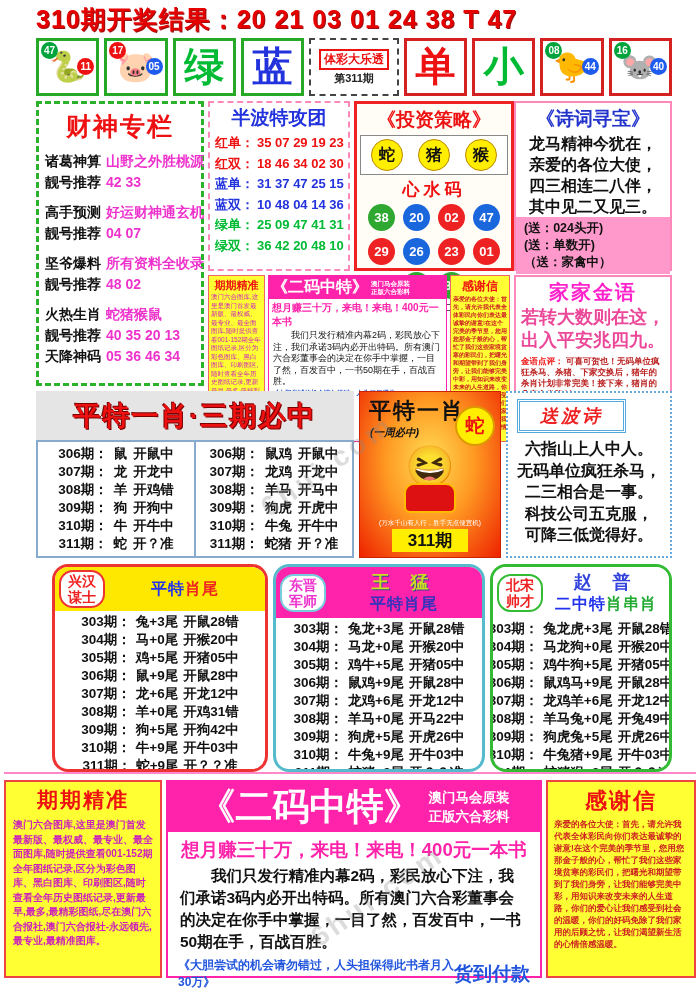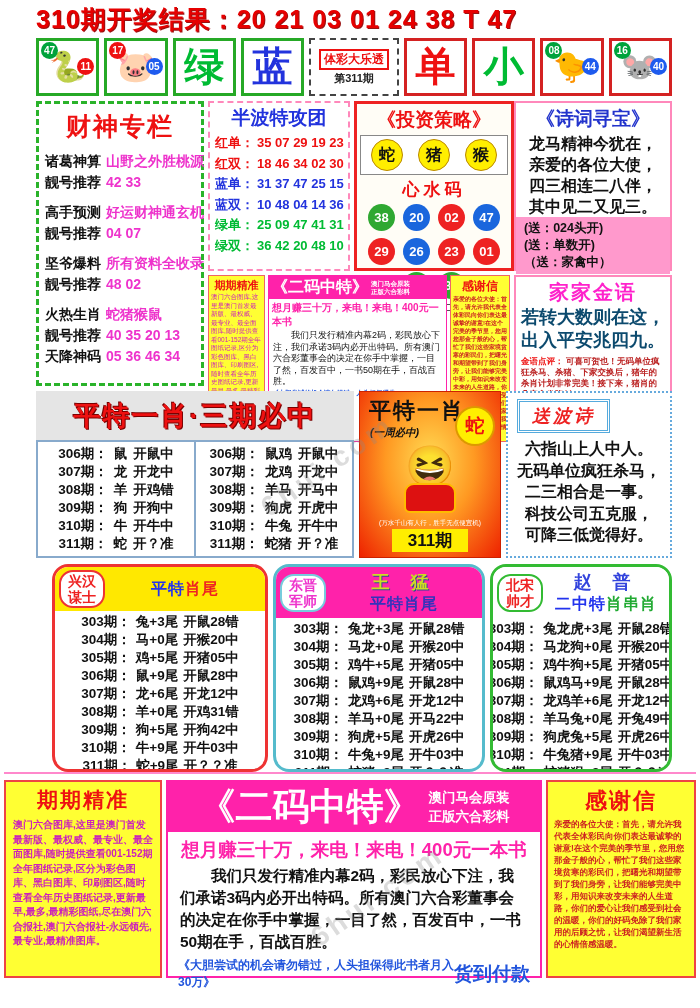--- a/index.html
+++ b/index.html
@@ -75,21 +75,21 @@
   .mg-body{color:#cc2222;font-size:6px;line-height:8px;font-weight:bold}
 
   .rightcol{flex:1;display:flex;flex-direction:column;gap:4px}
   .shici{height:170px;border:2px solid #ff88bb;display:flex;flex-direction:column;background:#fff}
   .sc-title{color:#2233cc;font-size:19px;font-weight:900;text-align:center;padding:3px 0 1px}
   .sc-poem{flex:1;text-align:center;font-size:16px;line-height:21px;color:#111;
            font-family:"Liberation Serif",serif;font-weight:bold}
   .sc-gifts{background:#ff99cc;padding:3px 8px;font-size:12.5px;font-weight:bold;line-height:17px;color:#111}
   .jiajia{flex:1;border:2px solid #ff88bb;padding:2px 5px;background:#fff}
   .jj-title{color:#ff22cc;font-size:20px;font-weight:900;text-align:center;letter-spacing:2px}
-  .jj-main{font-size:18px;line-height:23px;text-align:center;color:#0c4a6e;font-weight:bold;
+  .jj-main{font-size:18px;line-height:23px;text-align:center;color:#ec4899;font-weight:bold;
            font-family:"Liberation Serif",serif}
   .jj-comment{margin-top:4px;font-size:8.5px;line-height:11px;font-weight:bold}
   .jj-comment .lbl{color:#ee1111}
   .jj-comment .txt{color:#bb2222}
 
   
   .rowD{height:172px;margin:0 28px 0 36px;display:flex;gap:5px;padding-top:5px}
   .ptt{width:318px;display:flex;flex-direction:column}
   .ptt-banner{background:#e5e5e5;height:54px;display:flex;align-items:center;justify-content:center}
   .ptt-banner span{color:#ee1111;font-size:27px;font-weight:900;letter-spacing:2px;
@@ -106,21 +106,21 @@
   .pc-zo{position:absolute;top:16px;right:7px;width:36px;height:36px;border-radius:50%;background:#ffee00;
          color:#ee1111;font-size:19px;font-weight:900;display:flex;align-items:center;justify-content:center;
          box-shadow:0 0 0 2px #dd9900}
   .pc-art{flex:1;display:flex;flex-direction:column;align-items:center;justify-content:center}
   .pc-face{font-size:40px;line-height:42px}
   .pc-bodyshape{width:52px;height:30px;background:#dd1111;border:2px solid #ffbb00;border-radius:10px 10px 6px 6px;margin-top:-4px}
   .pc-note{font-size:6.5px;color:#fff;line-height:8px;text-align:center;margin-top:2px}
   .pc-period{background:#ffee00;color:#111;font-size:17px;font-weight:900;padding:0 16px;margin-top:2px}
 
   .songbo{flex:1;border:2px dotted #66aadd;padding:4px 5px;background:#fff}
-  .sb-frame{display:inline-block;border:3px double #55aadd;padding:2px 12px;margin:2px 0 5px 4px}
+  .sb-frame{display:inline-block;border:3px double #55aadd;padding:2px 20px;margin:2px 0 5px 4px}
   .sb-title{color:#ee2222;font-size:18px;font-weight:900;font-style:italic;font-family:"Liberation Serif",serif;letter-spacing:3px}
   .sb-poem{font-size:16px;line-height:21.5px;text-align:center;color:#111;font-weight:bold;
            font-family:"Liberation Serif",serif}
 
   
   .rowE{height:214px;margin:0 28px 0 52px;display:flex;gap:5px;padding-top:6px}
   .tblE{border:3px solid;border-radius:16px;overflow:hidden;display:flex;flex-direction:column;background:#fff}
   .t1{width:216px;border-color:#ee3333}
   .t2{width:212px;border-color:#55bbcc}
   .t3{flex:1;border-color:#33bb33}

